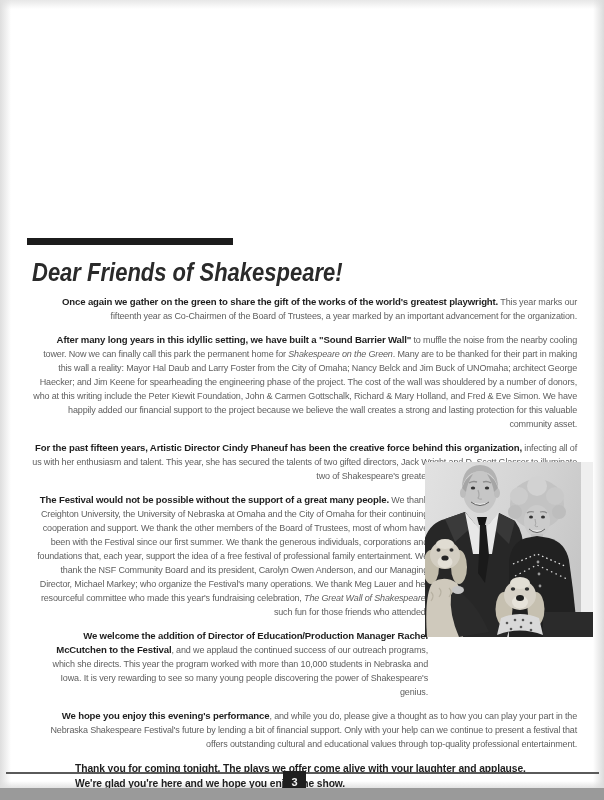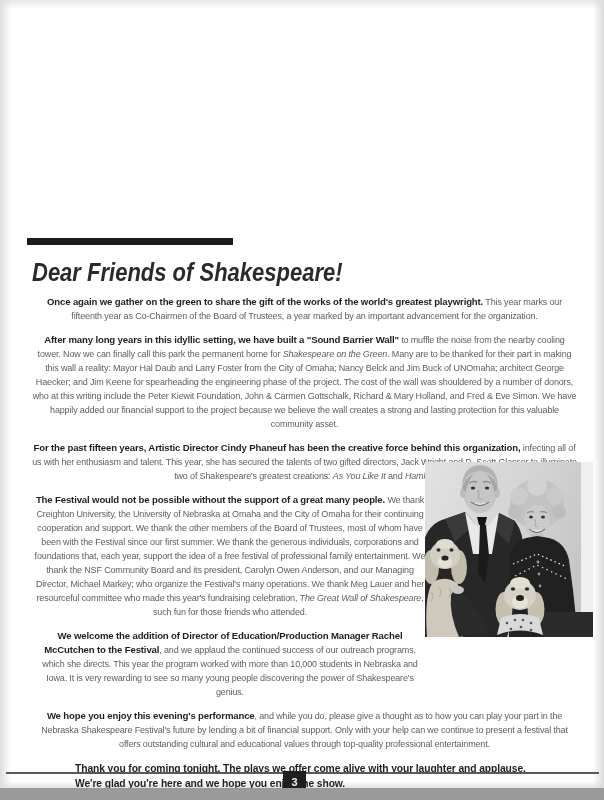--- a/index.html
+++ b/index.html
@@ -13,21 +13,21 @@
   .edge-left{top:0;bottom:0;left:0;width:11px;background:linear-gradient(90deg,#dedede,rgba(255,255,255,0));}
   .edge-right{top:0;bottom:0;right:0;width:11px;background:linear-gradient(270deg,#dbdbdb,rgba(255,255,255,0));}
 
   .divider-bar{position:absolute;left:27px;top:238px;width:206px;height:7px;background:#1c1c1c;}
 
   .content{position:absolute;left:32px;top:256px;width:545px;color:#606060;}
   h1.title{
     margin:0 0 7px 0;font-style:italic;font-weight:bold;font-size:25px;line-height:32px;
     color:#2a2a2a;letter-spacing:0px;transform:scaleX(0.88);transform-origin:left center;white-space:nowrap;
   }
-  p.para{margin:0 0 10px 0;font-size:9px;line-height:14px;letter-spacing:-0.15px;text-align:center;}
+  p.para{margin:0 0 10px 0;font-size:9px;line-height:14px;letter-spacing:-0.15px;text-align:right;}
   p.para .lead{font-weight:bold;color:#1f1f1f;font-size:9.6px;}
   p.para i{}
   p.narrow{width:396px;}
   .closing{
     margin:11px 0 4px 43px;font-weight:bold;font-size:10.3px;line-height:14.5px;
     color:#1e1e1e;letter-spacing:-0.1px;
   }
   .signature{margin-left:73px;font-style:italic;font-size:9.5px;line-height:12.5px;color:#757575;letter-spacing:0.1px;}
 
   .photo-frame{position:absolute;left:425px;top:462px;width:168px;height:175px;}

